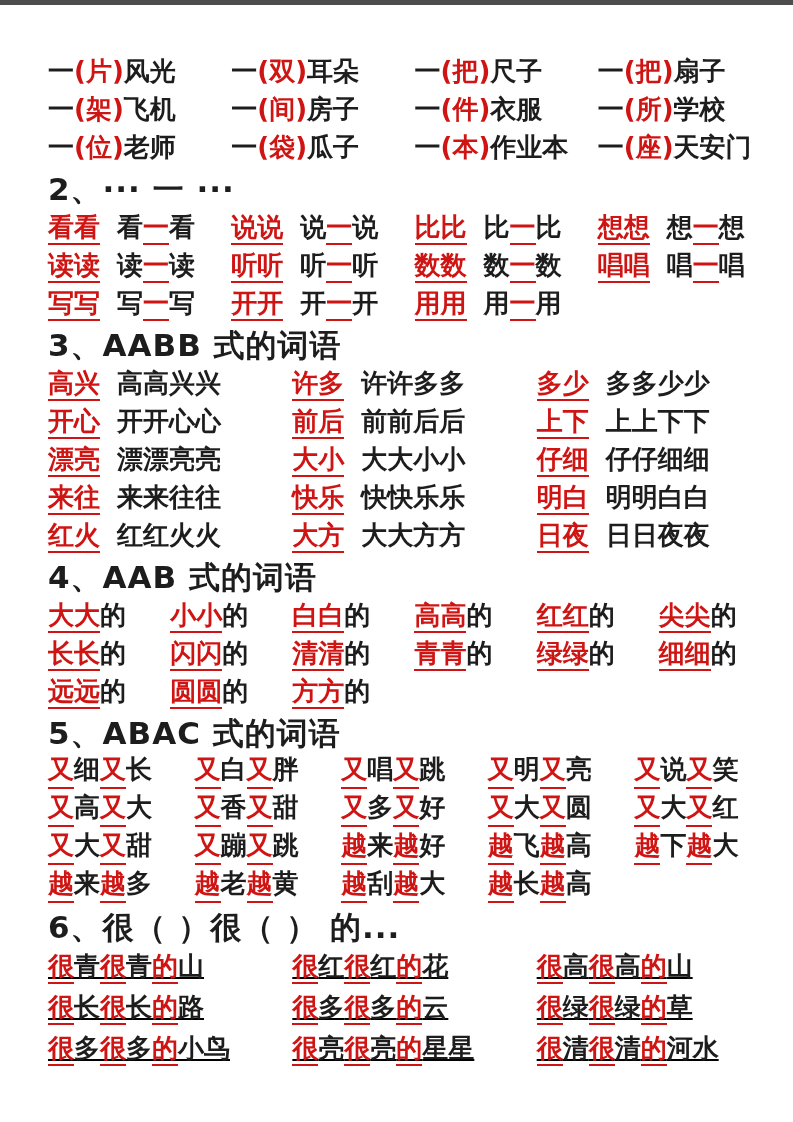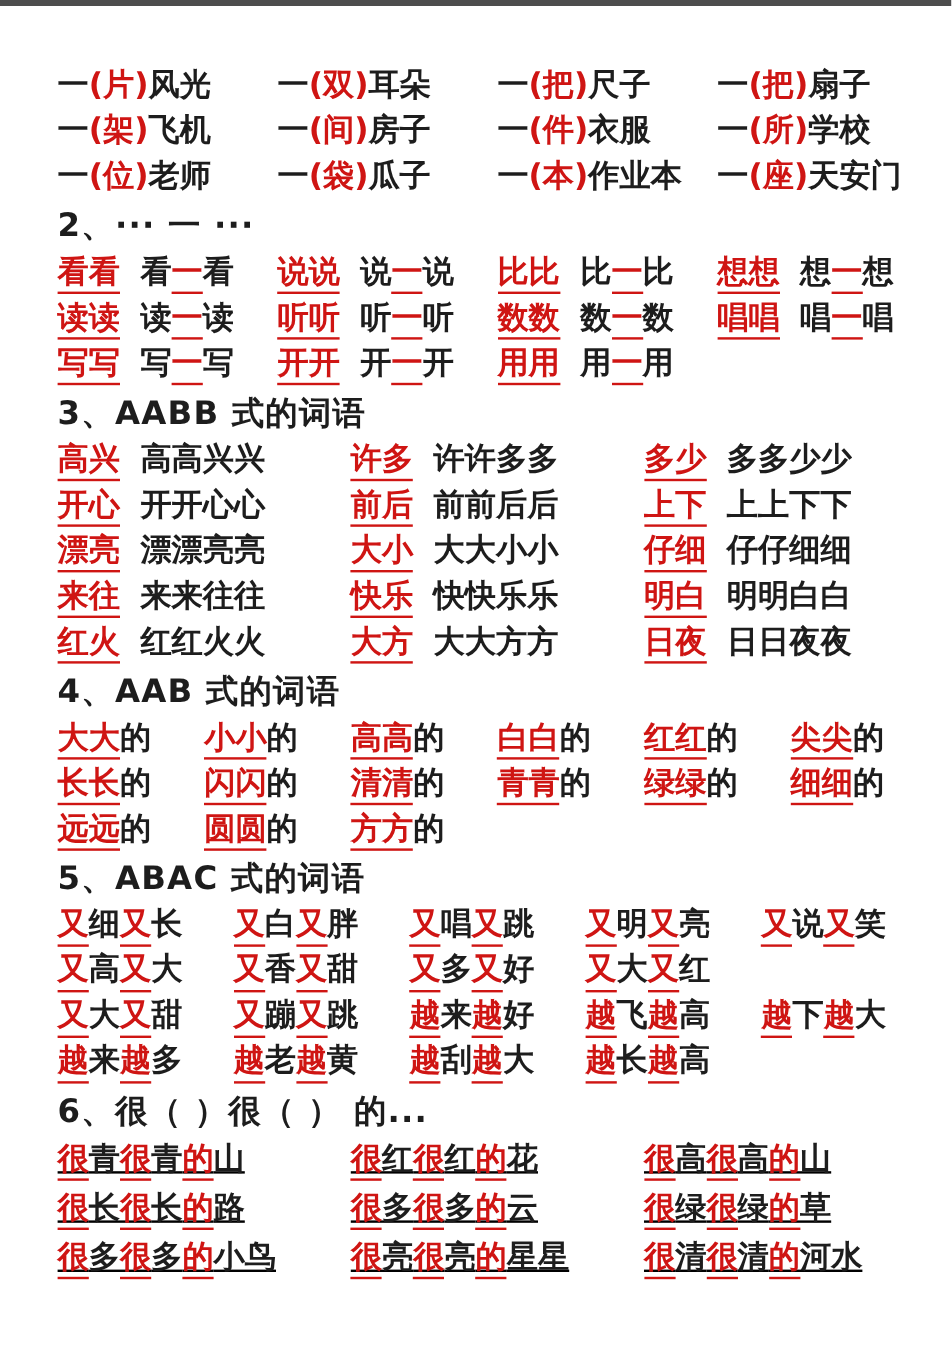--- a/index.html
+++ b/index.html
@@ -20,21 +20,21 @@
     width: 100%;
     height: 5px;
     background: var(--bar, #4d4d4d);
   }
   .content {
     padding: 47px 12px 0 48px;
   }
   section { margin-top: 4px; }
   section:first-child { margin-top: 0; }
   .sec-header {
-    font-size: 27px;
+    font-size: 31px;
     font-weight: 600;
     line-height: 38px;
     color: var(--ink, #1d1d1d);
     letter-spacing: 1px;
     white-space: nowrap;
   }
   .row {
     display: grid;
     line-height: 38px;
     align-items: baseline;
@@ -130,22 +130,22 @@
           <span class="item"><span class="seg-ru">红火</span><span class="seg-g"></span><span class="seg-b">红红火火</span></span>
           <span class="item"><span class="seg-ru">大方</span><span class="seg-g"></span><span class="seg-b">大大方方</span></span>
           <span class="item"><span class="seg-ru">日夜</span><span class="seg-g"></span><span class="seg-b">日日夜夜</span></span>
         </div>
       </section>
       <section class="sec-aab">
         <div class="sec-header">4、AAB 式的词语</div>
         <div class="row cols6">
           <span class="item"><span class="seg-ru">大大</span><span class="seg-b">的</span></span>
           <span class="item"><span class="seg-ru">小小</span><span class="seg-b">的</span></span>
+          <span class="item"><span class="seg-ru">白白</span><span class="seg-b">的</span></span>
           <span class="item"><span class="seg-ru">高高</span><span class="seg-b">的</span></span>
-          <span class="item"><span class="seg-ru">白白</span><span class="seg-b">的</span></span>
           <span class="item"><span class="seg-ru">红红</span><span class="seg-b">的</span></span>
           <span class="item"><span class="seg-ru">尖尖</span><span class="seg-b">的</span></span>
         </div>
         <div class="row cols6">
           <span class="item"><span class="seg-ru">长长</span><span class="seg-b">的</span></span>
           <span class="item"><span class="seg-ru">闪闪</span><span class="seg-b">的</span></span>
           <span class="item"><span class="seg-ru">清清</span><span class="seg-b">的</span></span>
           <span class="item"><span class="seg-ru">青青</span><span class="seg-b">的</span></span>
           <span class="item"><span class="seg-ru">绿绿</span><span class="seg-b">的</span></span>
           <span class="item"><span class="seg-ru">细细</span><span class="seg-b">的</span></span>
@@ -162,20 +162,21 @@
           <span class="item"><span class="seg-ru">又</span><span class="seg-b">细</span><span class="seg-ru">又</span><span class="seg-b">长</span></span>
           <span class="item"><span class="seg-ru">又</span><span class="seg-b">白</span><span class="seg-ru">又</span><span class="seg-b">胖</span></span>
           <span class="item"><span class="seg-ru">又</span><span class="seg-b">唱</span><span class="seg-ru">又</span><span class="seg-b">跳</span></span>
           <span class="item"><span class="seg-ru">又</span><span class="seg-b">明</span><span class="seg-ru">又</span><span class="seg-b">亮</span></span>
           <span class="item"><span class="seg-ru">又</span><span class="seg-b">说</span><span class="seg-ru">又</span><span class="seg-b">笑</span></span>
         </div>
         <div class="row cols5">
           <span class="item"><span class="seg-ru">又</span><span class="seg-b">高</span><span class="seg-ru">又</span><span class="seg-b">大</span></span>
           <span class="item"><span class="seg-ru">又</span><span class="seg-b">香</span><span class="seg-ru">又</span><span class="seg-b">甜</span></span>
           <span class="item"><span class="seg-ru">又</span><span class="seg-b">多</span><span class="seg-ru">又</span><span class="seg-b">好</span></span>
+          <span class="item"><span class="seg-ru">又</span><span class="seg-b">大</span><span class="seg-ru">又</span><span class="seg-b">圆</span></span>
           <span class="item"><span class="seg-ru">又</span><span class="seg-b">大</span><span class="seg-ru">又</span><span class="seg-b">红</span></span>
         </div>
         <div class="row cols5">
           <span class="item"><span class="seg-ru">又</span><span class="seg-b">大</span><span class="seg-ru">又</span><span class="seg-b">甜</span></span>
           <span class="item"><span class="seg-ru">又</span><span class="seg-b">蹦</span><span class="seg-ru">又</span><span class="seg-b">跳</span></span>
           <span class="item"><span class="seg-ru">越</span><span class="seg-b">来</span><span class="seg-ru">越</span><span class="seg-b">好</span></span>
           <span class="item"><span class="seg-ru">越</span><span class="seg-b">飞</span><span class="seg-ru">越</span><span class="seg-b">高</span></span>
           <span class="item"><span class="seg-ru">越</span><span class="seg-b">下</span><span class="seg-ru">越</span><span class="seg-b">大</span></span>
         </div>
         <div class="row cols5">

